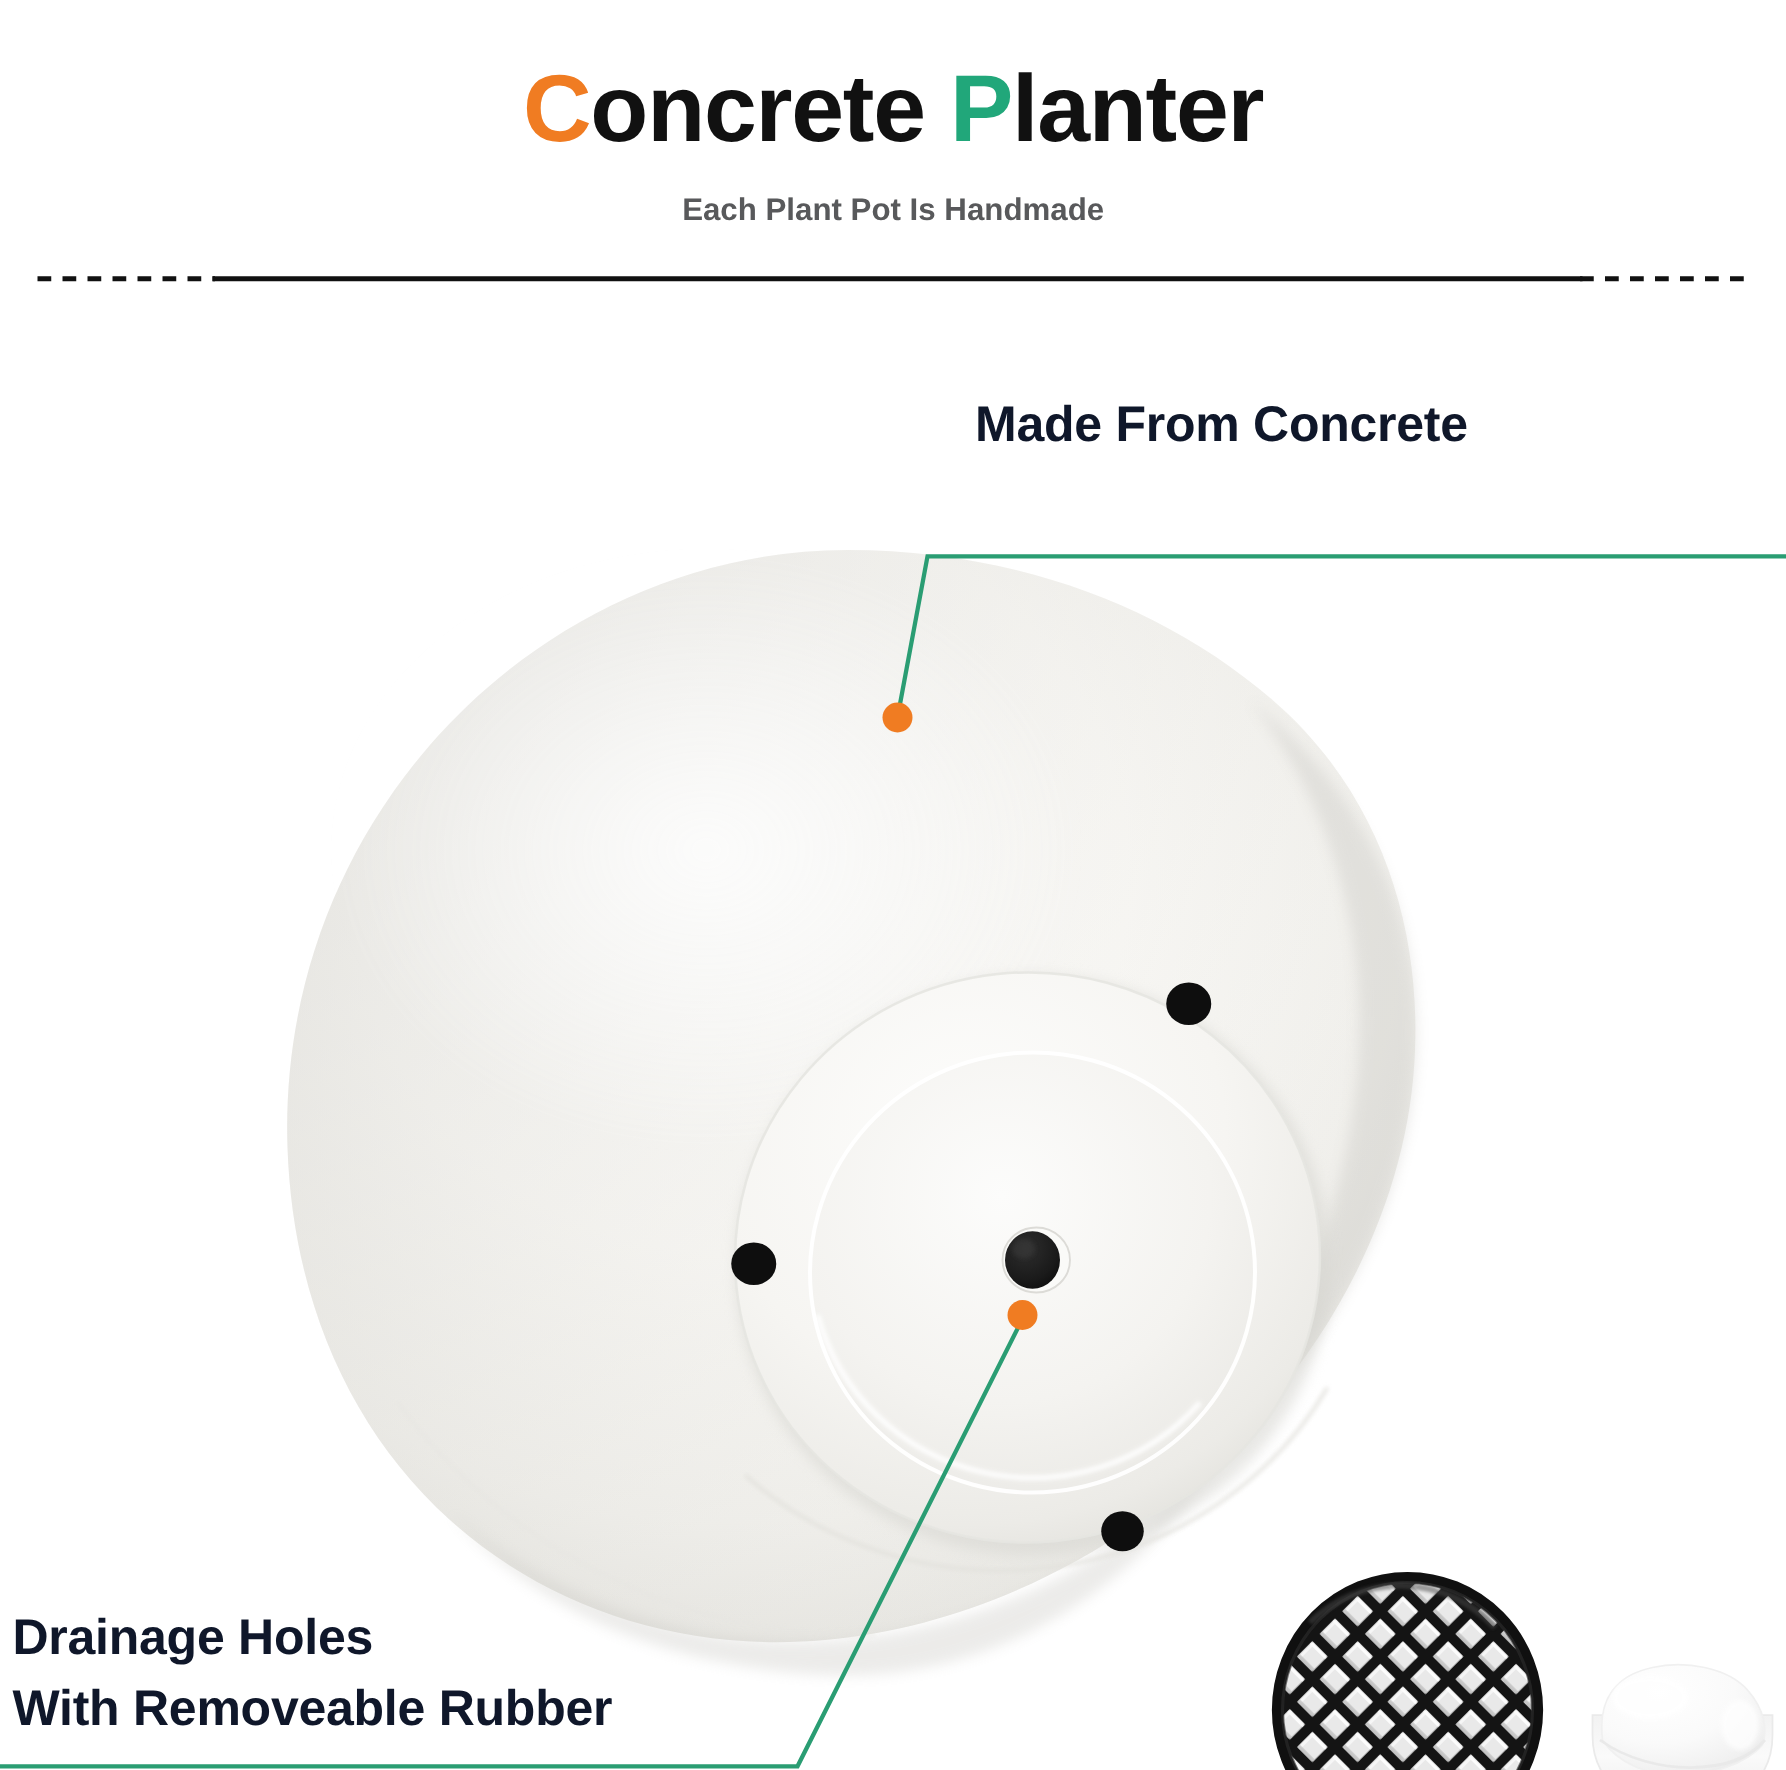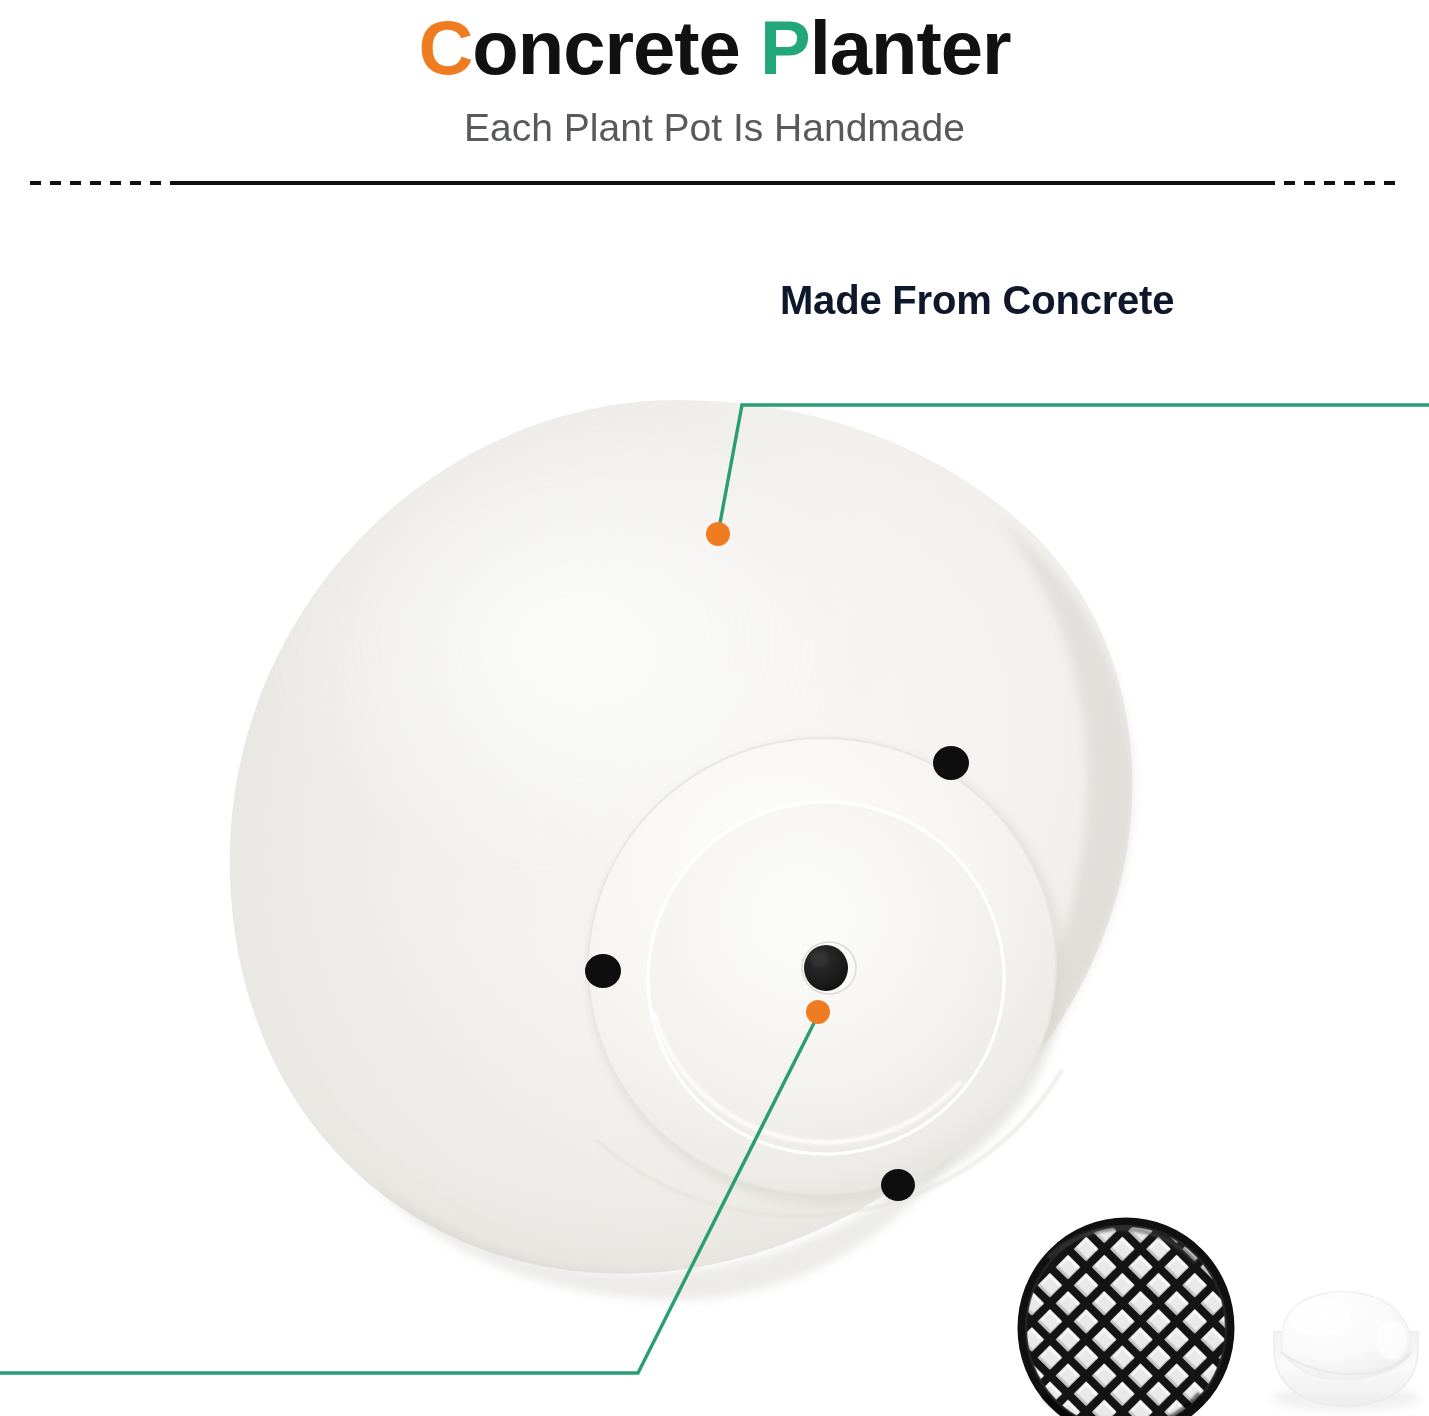--- a/index.html
+++ b/index.html
@@ -2,33 +2,33 @@
 <html><head>
 <meta charset="utf-8">
 <title>Concrete Planter Infographic</title>
 <style>
   html,body{margin:0;padding:0;background:#ffffff;}
   body{
     width:1429px;height:1416px;position:relative;overflow:hidden;
     font-family:"Liberation Sans","DejaVu Sans",sans-serif;
     background:#ffffff;
   }
-  .stage{position:absolute;inset:0;width:1429px;height:1028px;}
+  .stage{position:absolute;inset:0;width:1429px;height:1028px;margin-top:40px;}
 
   
   #title{
     position:absolute;left:0;top:2px;width:1429px;text-align:center;
     font-size:76px;line-height:92px;font-weight:700;letter-spacing:-1px;
     color:#111111;white-space:nowrap;
   }
   #title .c-orange{color:#F07C22;}
   #title .p-green{color:#21A77A;}
   #subtitle{
     position:absolute;left:0;top:108px;width:1429px;text-align:center;
-    font-size:39px;line-height:40px;font-weight:400;color:#58595B;
+    font-size:25px;line-height:40px;font-weight:700;color:#58595B;
   }
 
   
   #divider{position:absolute;left:0;top:175px;width:1429px;height:16px;}
 
   
   #artwork{position:absolute;left:0;top:0;width:1429px;height:1416px;}
 
   
   .callout{position:absolute;color:#0f172a;font-weight:700;white-space:nowrap;}
@@ -240,14 +240,18 @@
       <ellipse cx="1392" cy="1340" rx="15" ry="20" fill="#FFFFFF" opacity="0.75" filter="url(#tinyBlur)"></ellipse>
 
       <path d="M 1280 1352 C 1302 1368 1330 1374 1352 1374 C 1380 1374 1400 1366 1412 1352" fill="none" stroke="#E8E8E8" stroke-width="2.2" opacity="0.9"></path>
     </g>
   </svg>
 
   <div class="callout" id="callout-material">
     <span>Made From Concrete</span>
   </div>
 
+  <div class="callout" id="callout-drainage">
+    <span>Drainage Holes</span>
+    <span class="line2">With Removeable Rubber</span>
+  </div>
 
 </div>
 
 </body></html>

